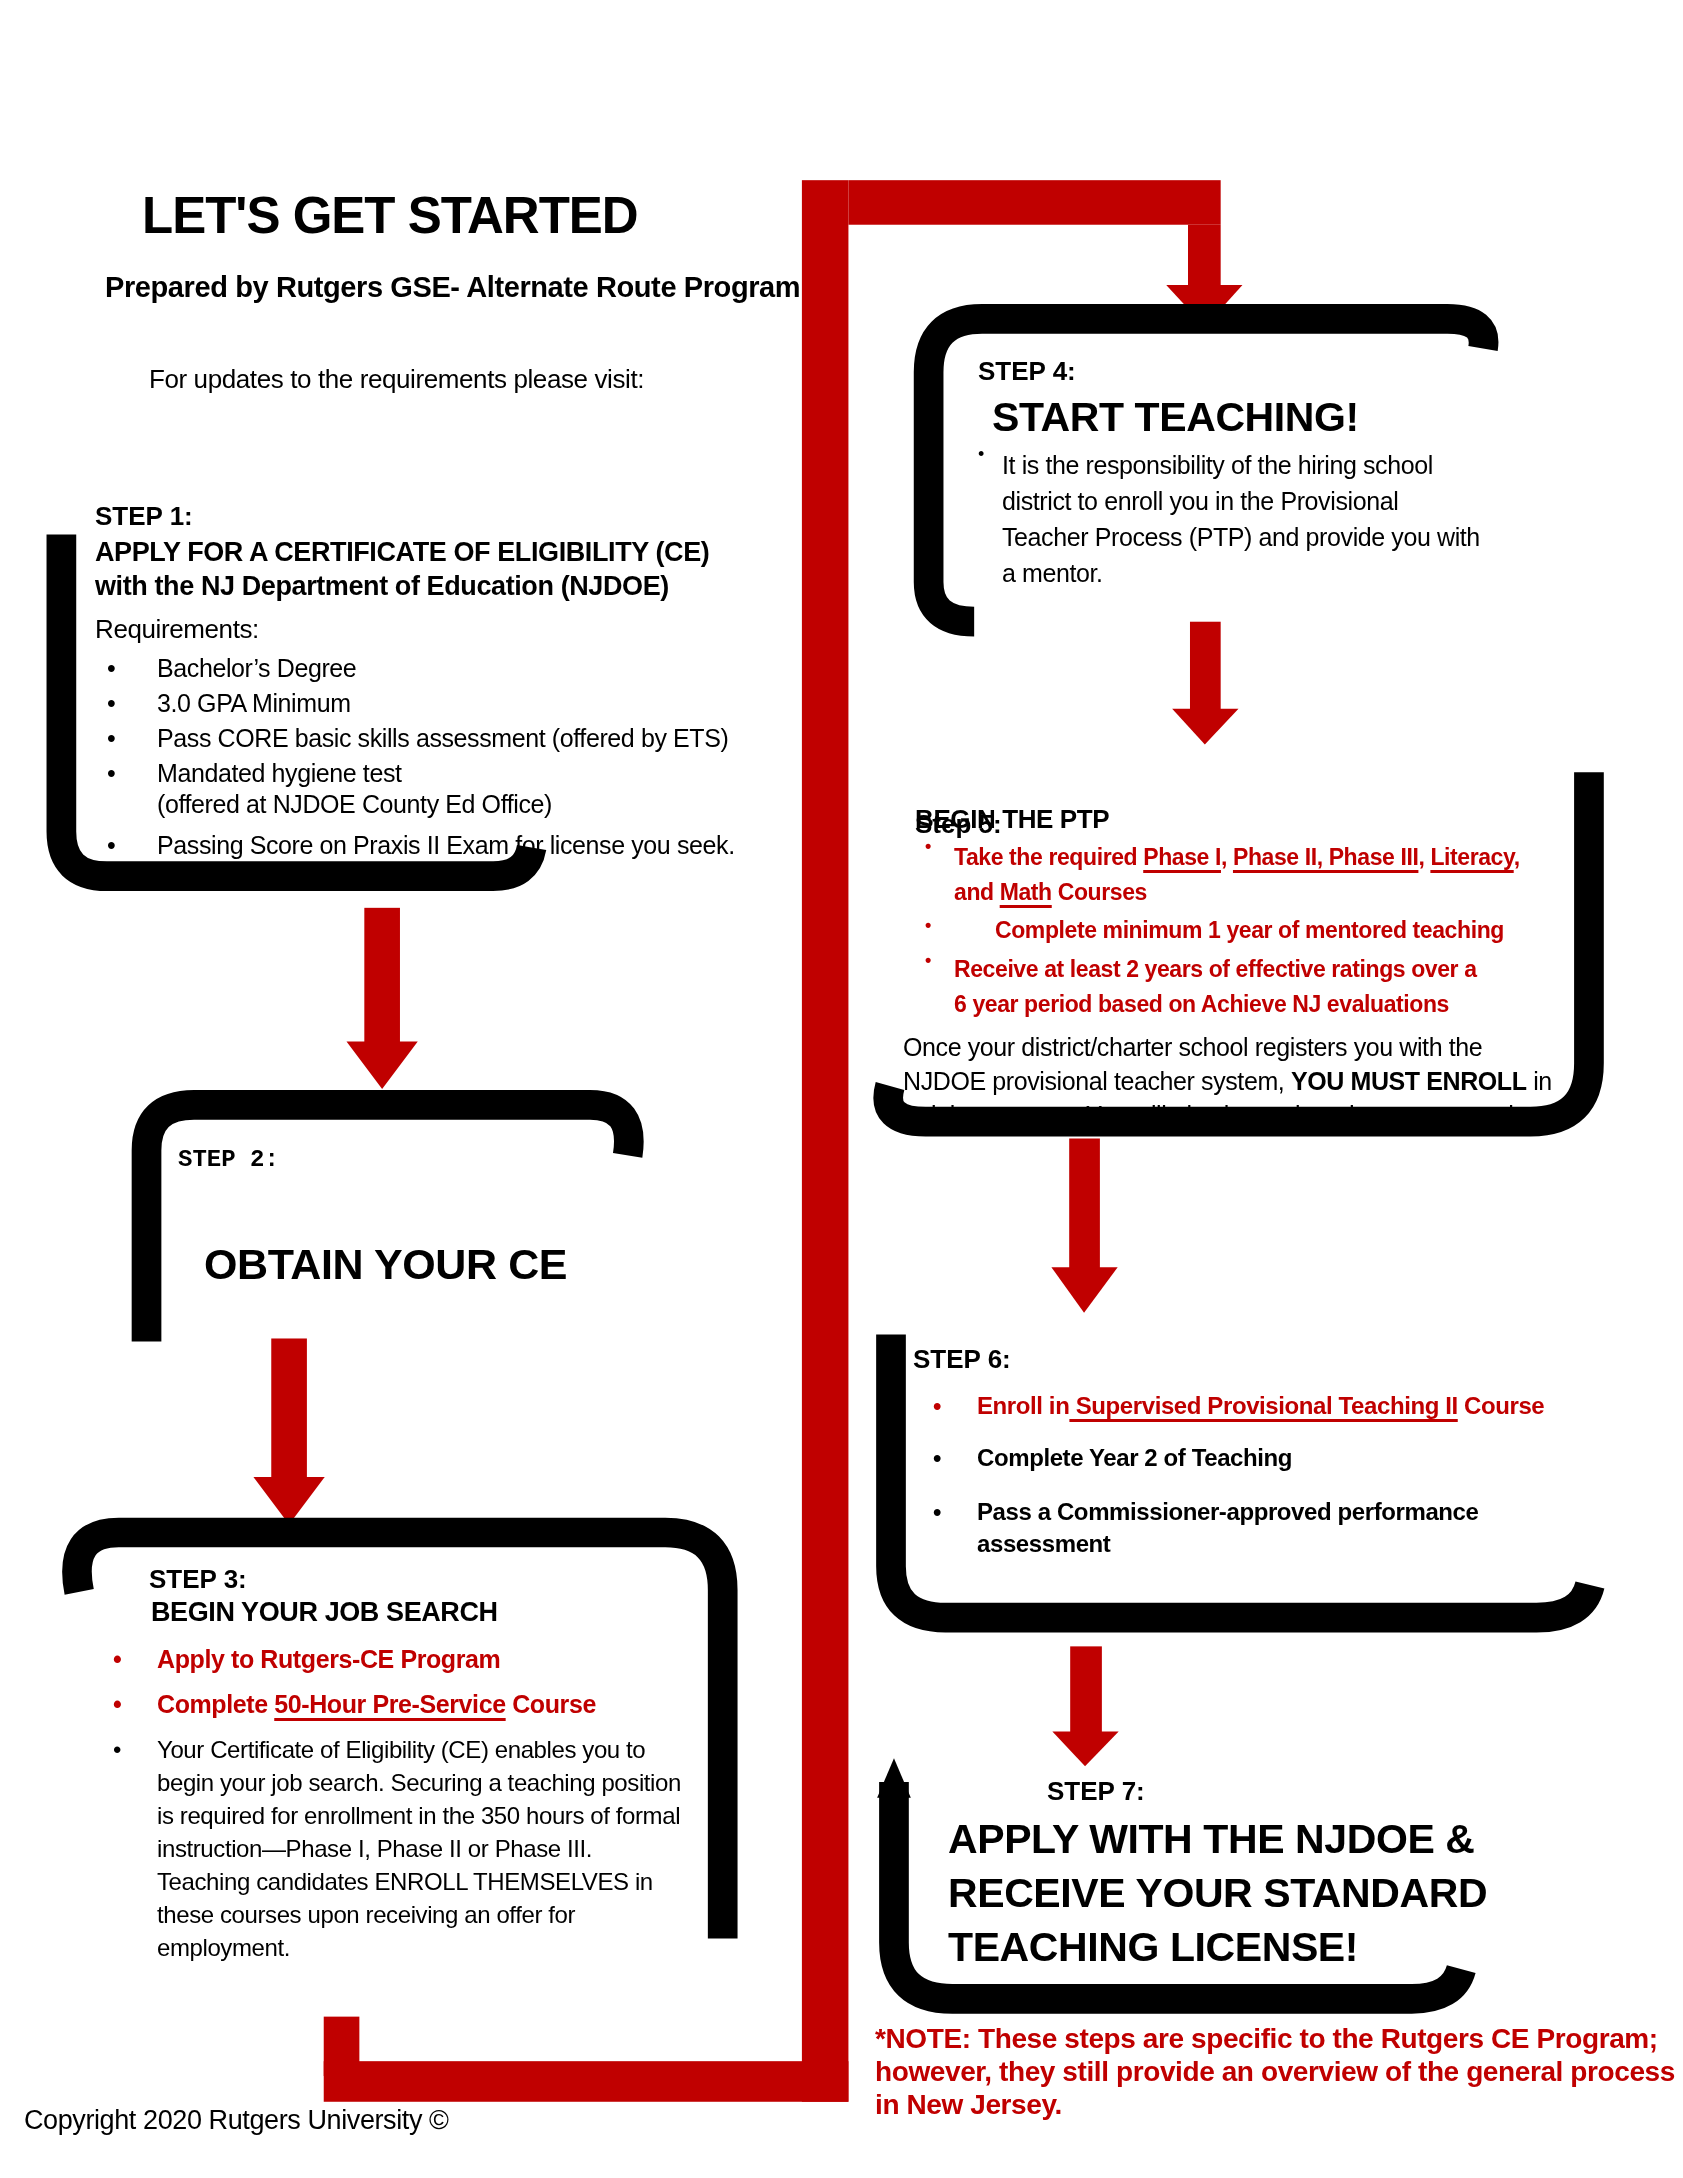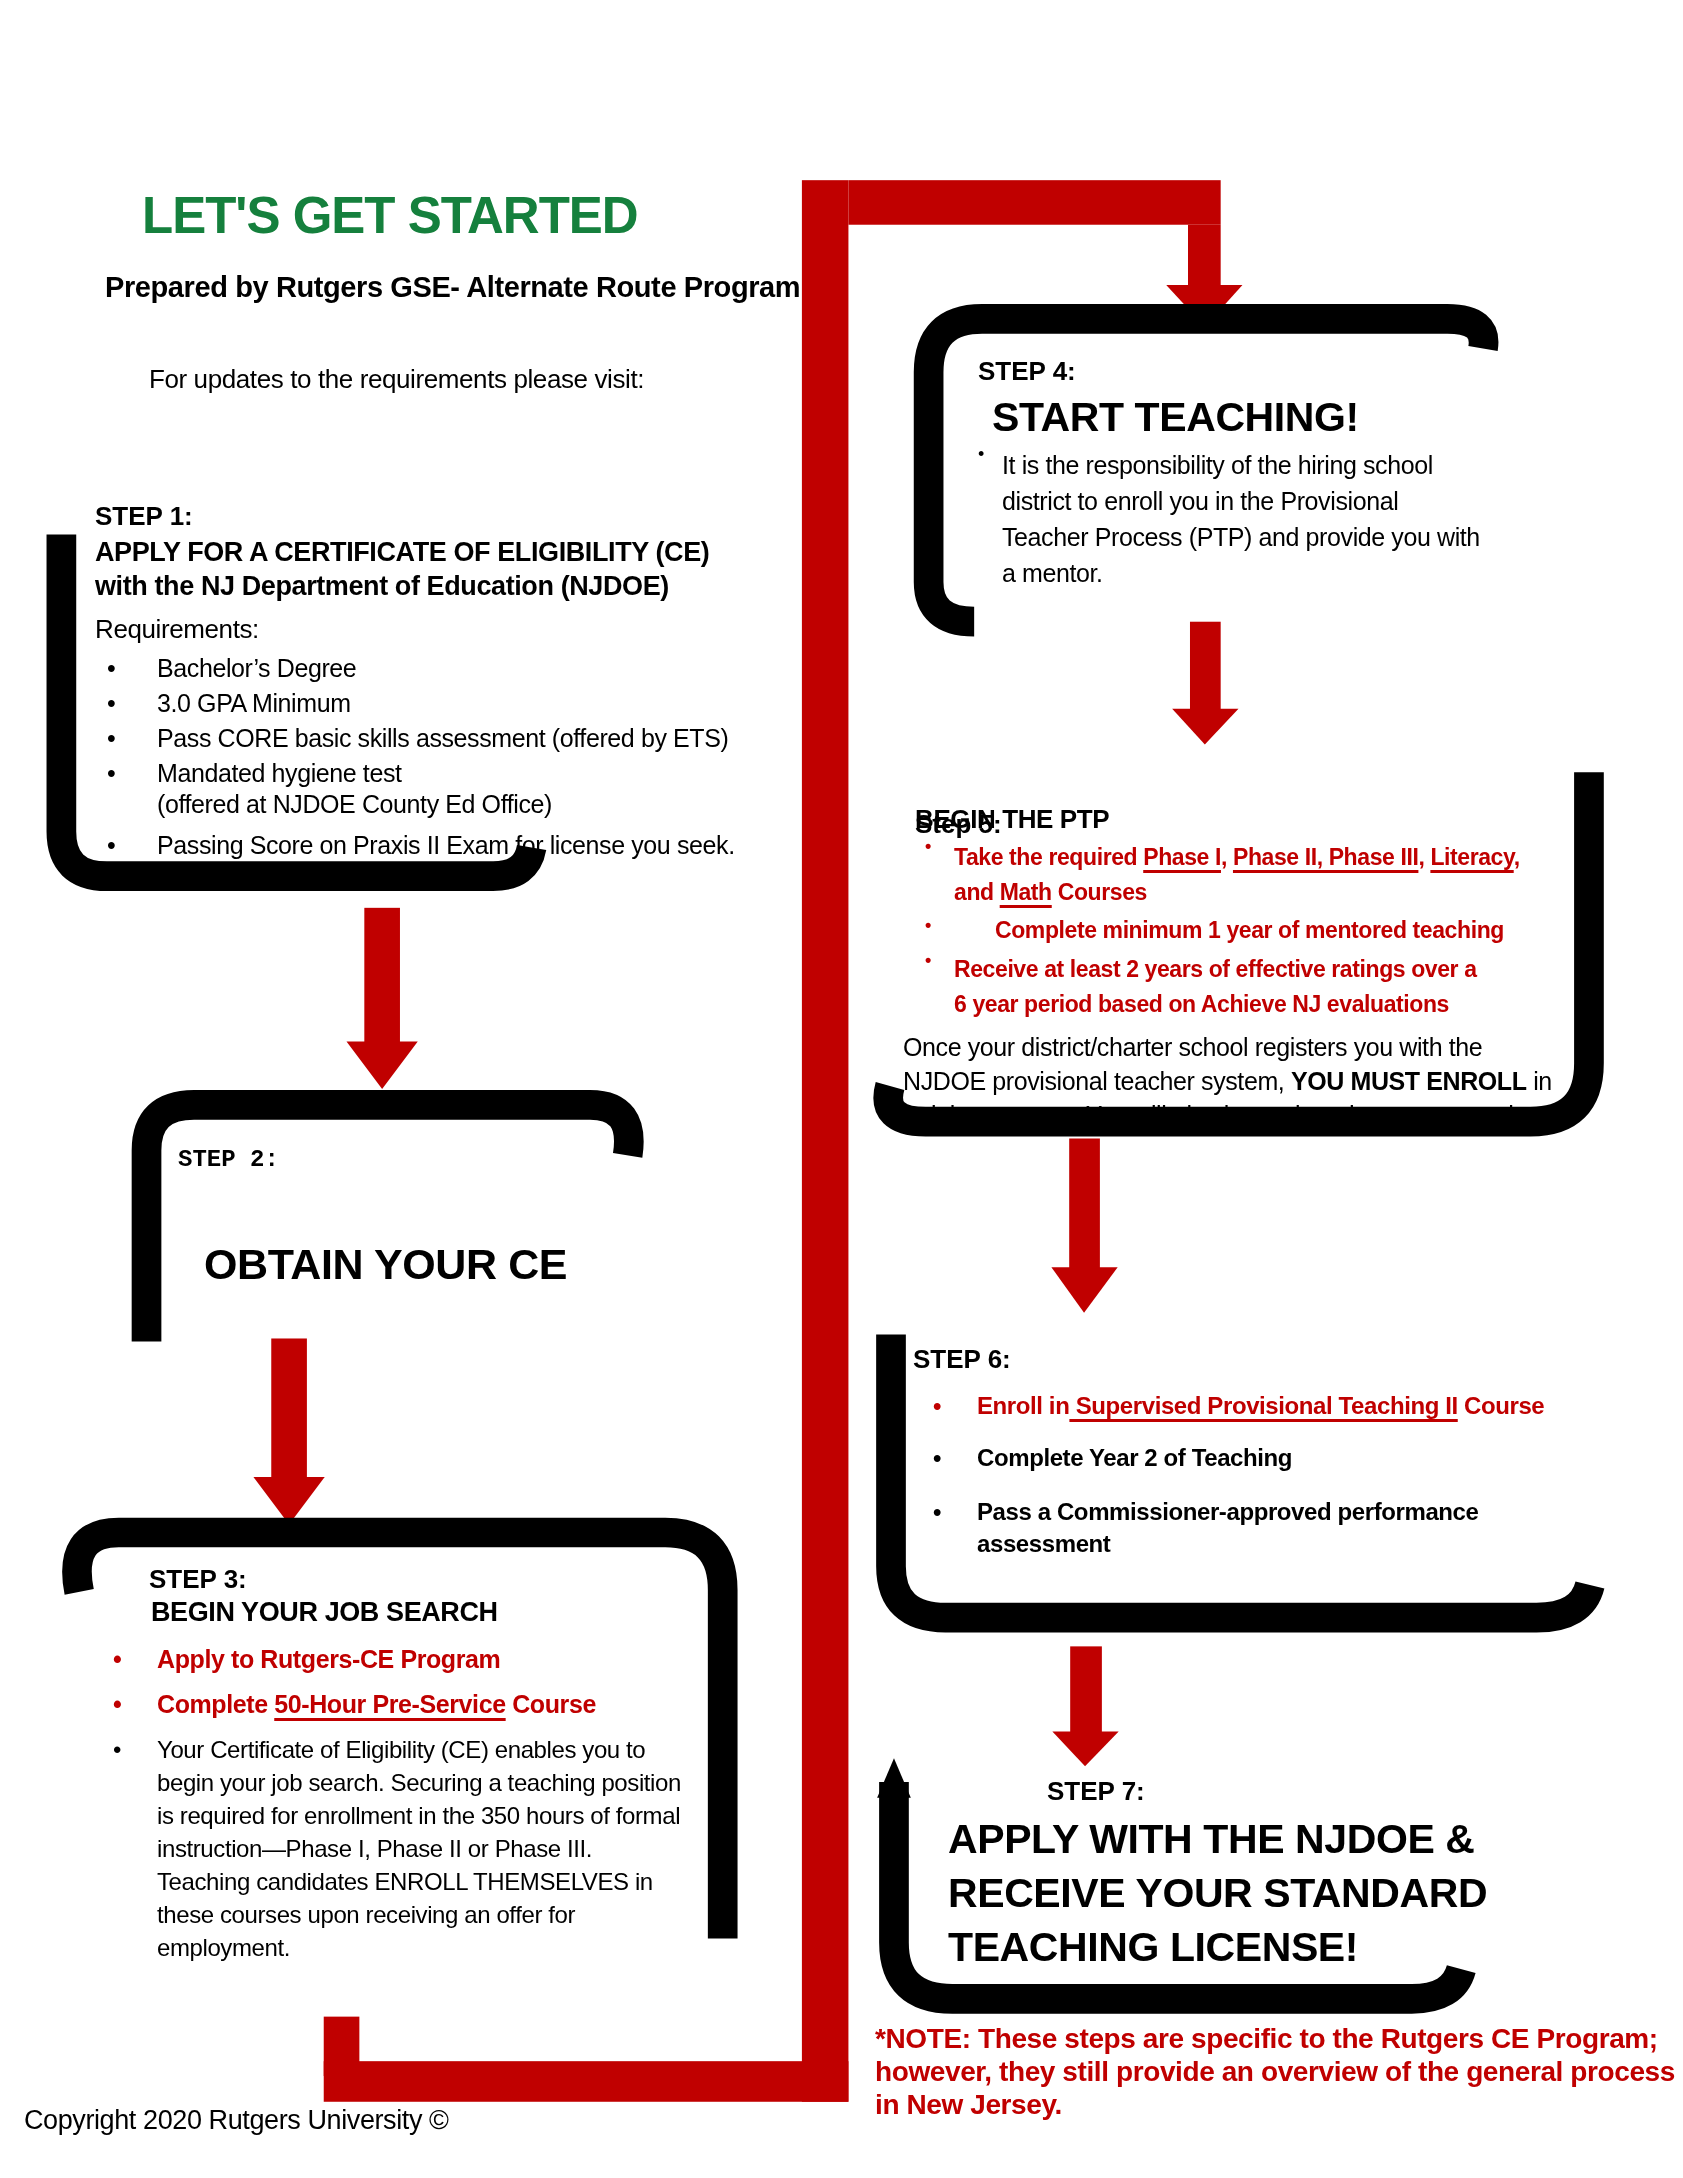--- a/index.html
+++ b/index.html
@@ -1,21 +1,21 @@
 <!DOCTYPE html>
 <html><head>
 <meta charset="utf-8">
 <style>
   html,body{margin:0;padding:0;background:#fff;}
   .page{position:relative;width:1683px;height:2178px;background:#ffffff;
         font-family:"Liberation Sans",sans-serif;color:#000;overflow:hidden;}
   .abs{position:absolute;}
   .b{font-weight:bold;}
   .red{color:#C00000;}
-  .blue{color:#15803d;}
+  .blue{color:#000000;}
   .pre{white-space:pre-line;}
   .nowrap{white-space:nowrap;}
   .u{text-decoration:underline;text-decoration-thickness:3px;text-underline-offset:5px;}
   .tight{letter-spacing:-0.4px;}
   .row{display:flex;align-items:flex-start;}
   .dot{flex:none;width:50px;text-align:left;padding-left:8px;}
   .dot-sm{flex:none;width:44px;padding-left:6px;}
   svg{position:absolute;left:0;top:0;}
   a{color:#000;}
 </style>

